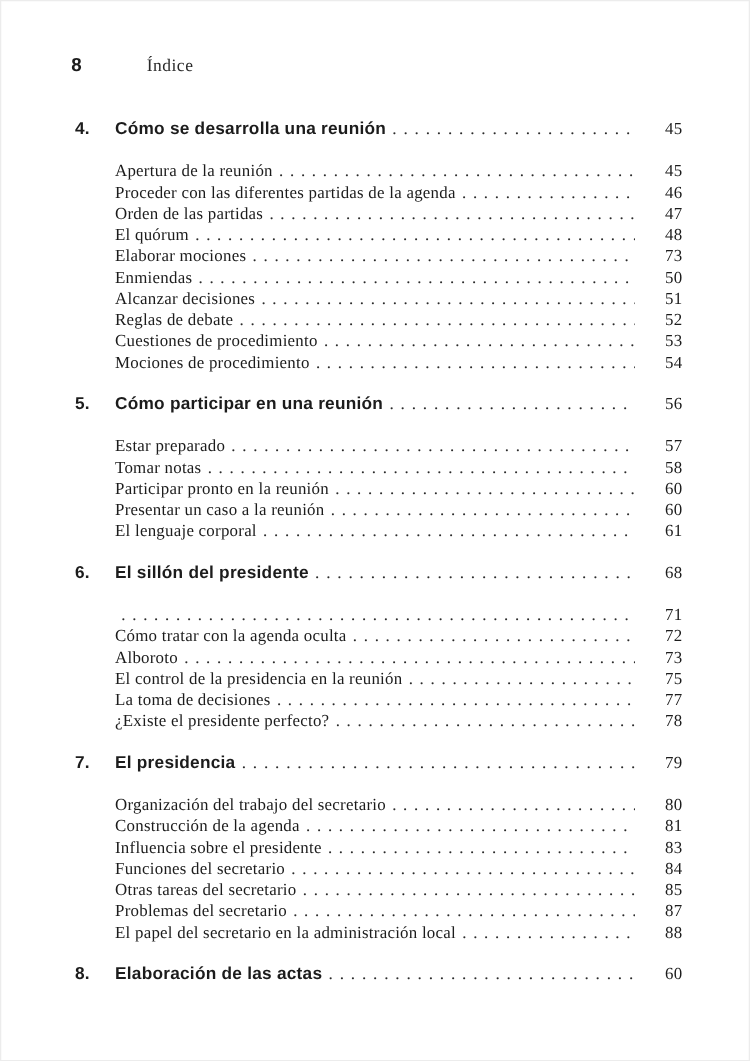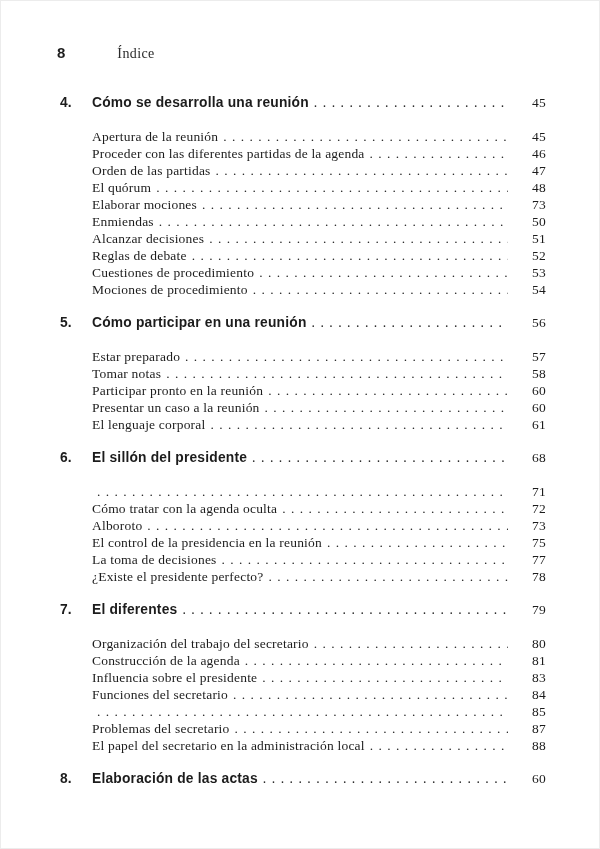--- a/index.html
+++ b/index.html
@@ -243,21 +243,21 @@
           <div class="row entry">
             <span class="entry-title">¿Existe el presidente perfecto?</span>
             <span class="dots"></span>
             <span class="pg">78</span>
           </div>
         </div>
       </section>
       <section class="chapter">
         <div class="row chap-head">
           <span class="chap-num">7.</span>
-          <span class="chap-title">El diferentes</span>
+          <span class="chap-title">El presidencia</span>
           <span class="dots"></span>
           <span class="pg">79</span>
         </div>
         <div class="entries">
           <div class="row entry">
             <span class="entry-title">Organización del trabajo del secretario</span>
             <span class="dots"></span>
             <span class="pg">80</span>
           </div>
           <div class="row entry">
@@ -269,20 +269,21 @@
             <span class="entry-title">Influencia sobre el presidente</span>
             <span class="dots"></span>
             <span class="pg">83</span>
           </div>
           <div class="row entry">
             <span class="entry-title">Funciones del secretario</span>
             <span class="dots"></span>
             <span class="pg">84</span>
           </div>
           <div class="row entry">
+            <span class="entry-title">Otras tareas del secretario</span>
             <span class="dots"></span>
             <span class="pg">85</span>
           </div>
           <div class="row entry">
             <span class="entry-title">Problemas del secretario</span>
             <span class="dots"></span>
             <span class="pg">87</span>
           </div>
           <div class="row entry">
             <span class="entry-title">El papel del secretario en la administración local</span>

